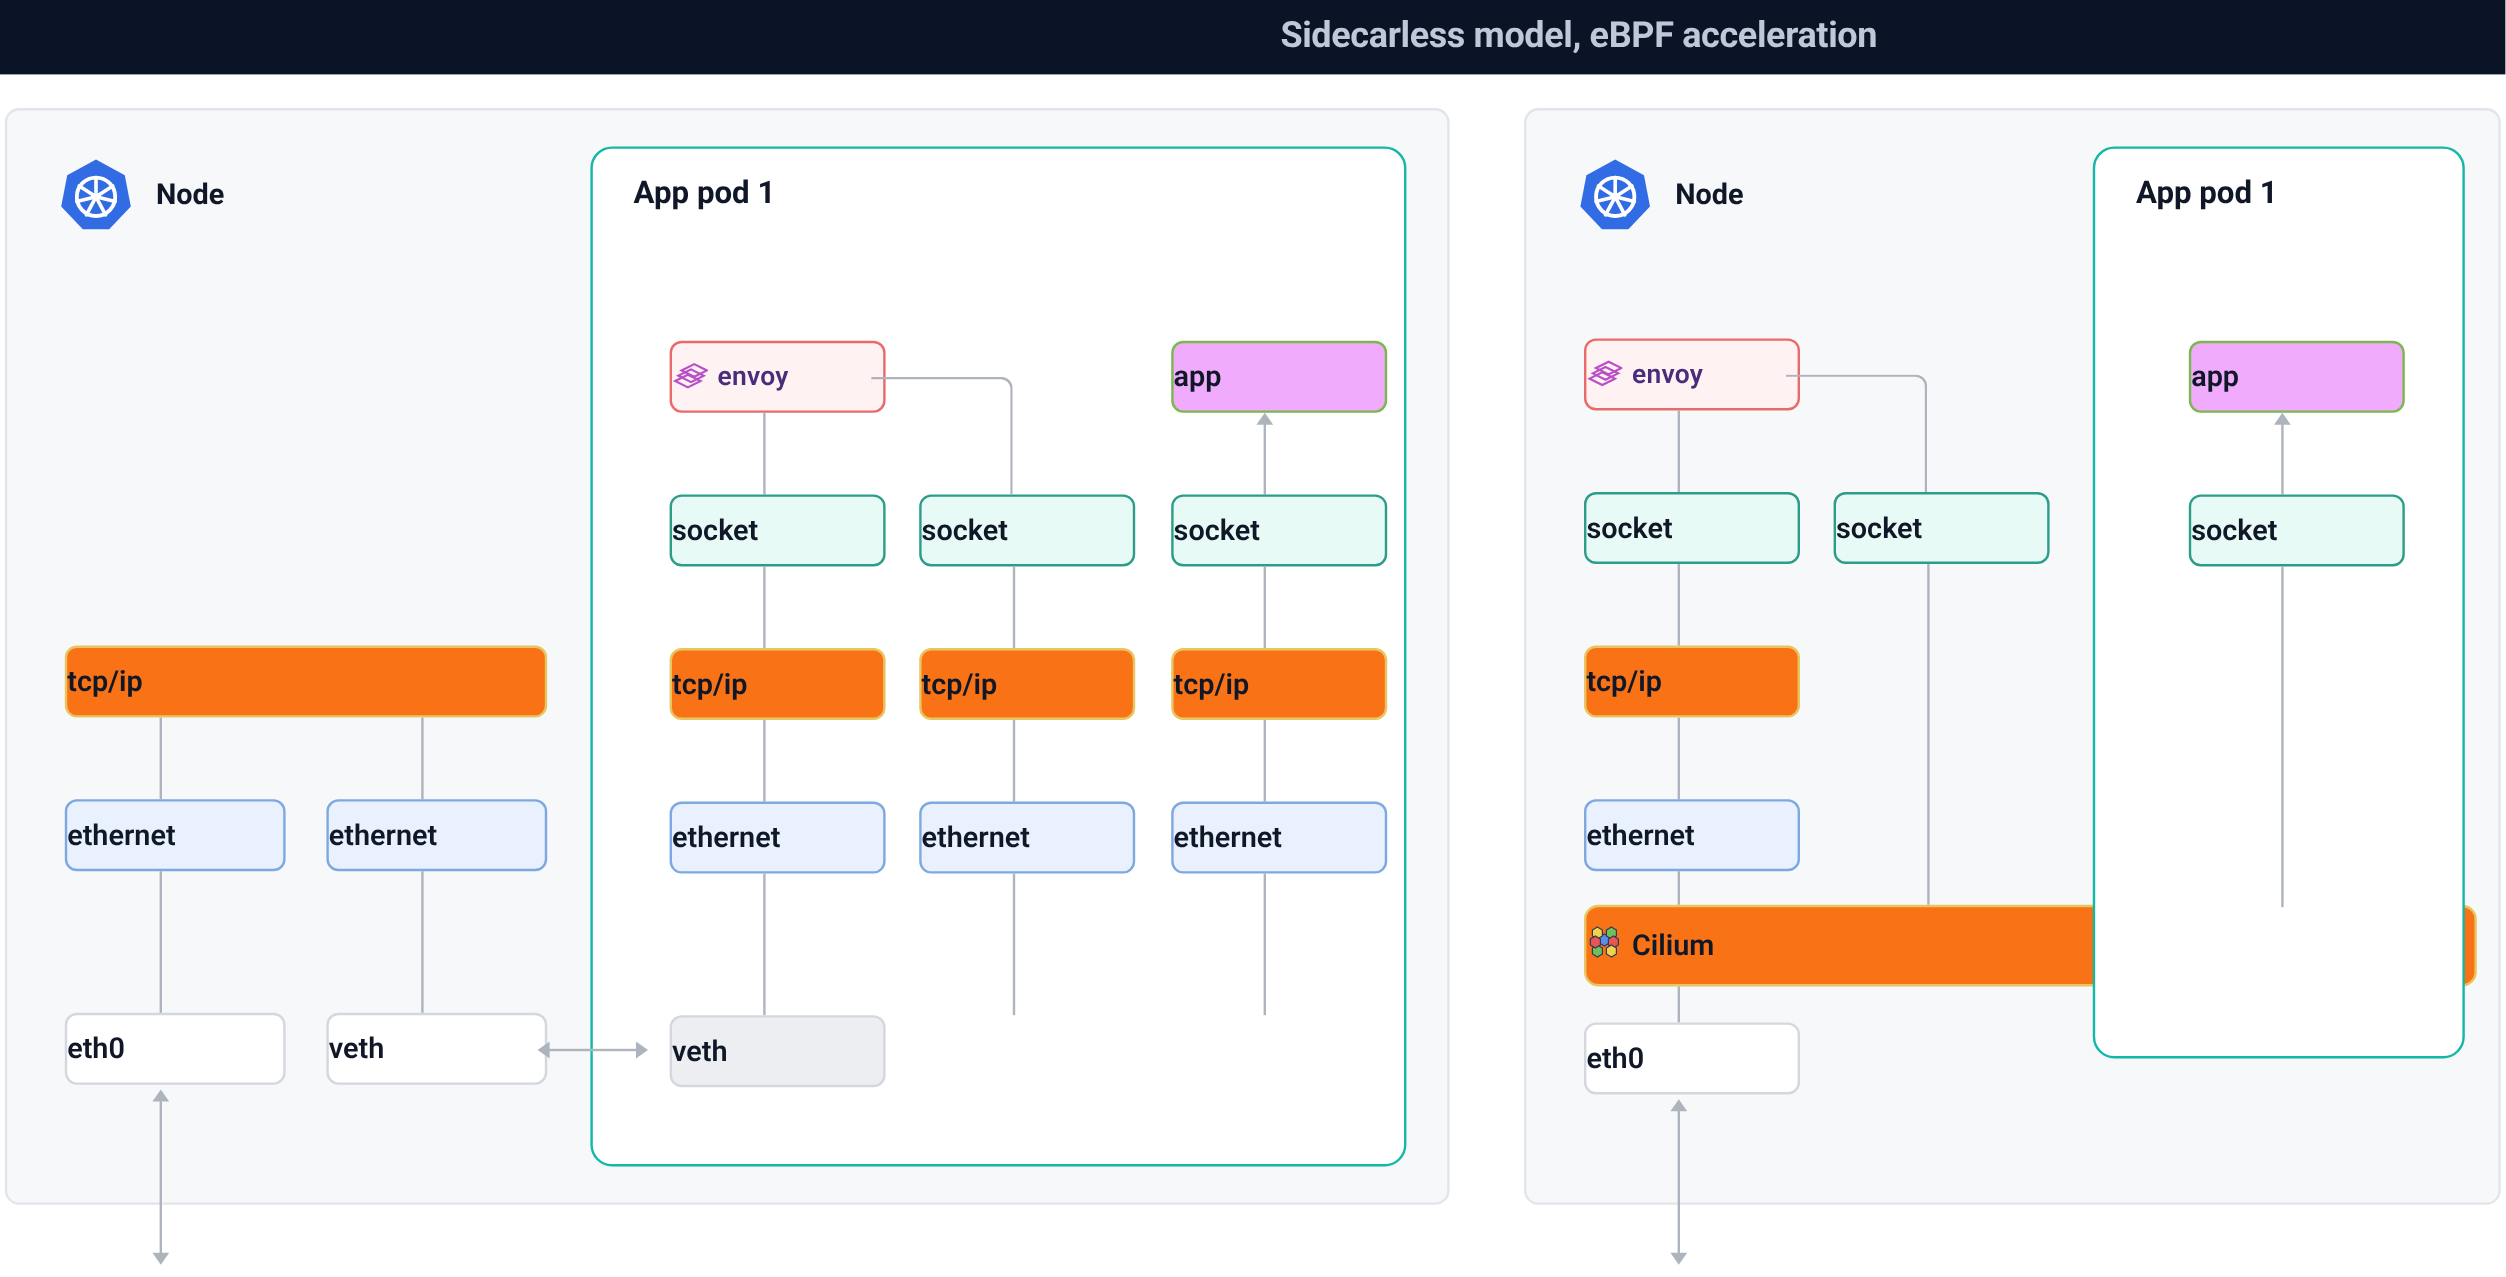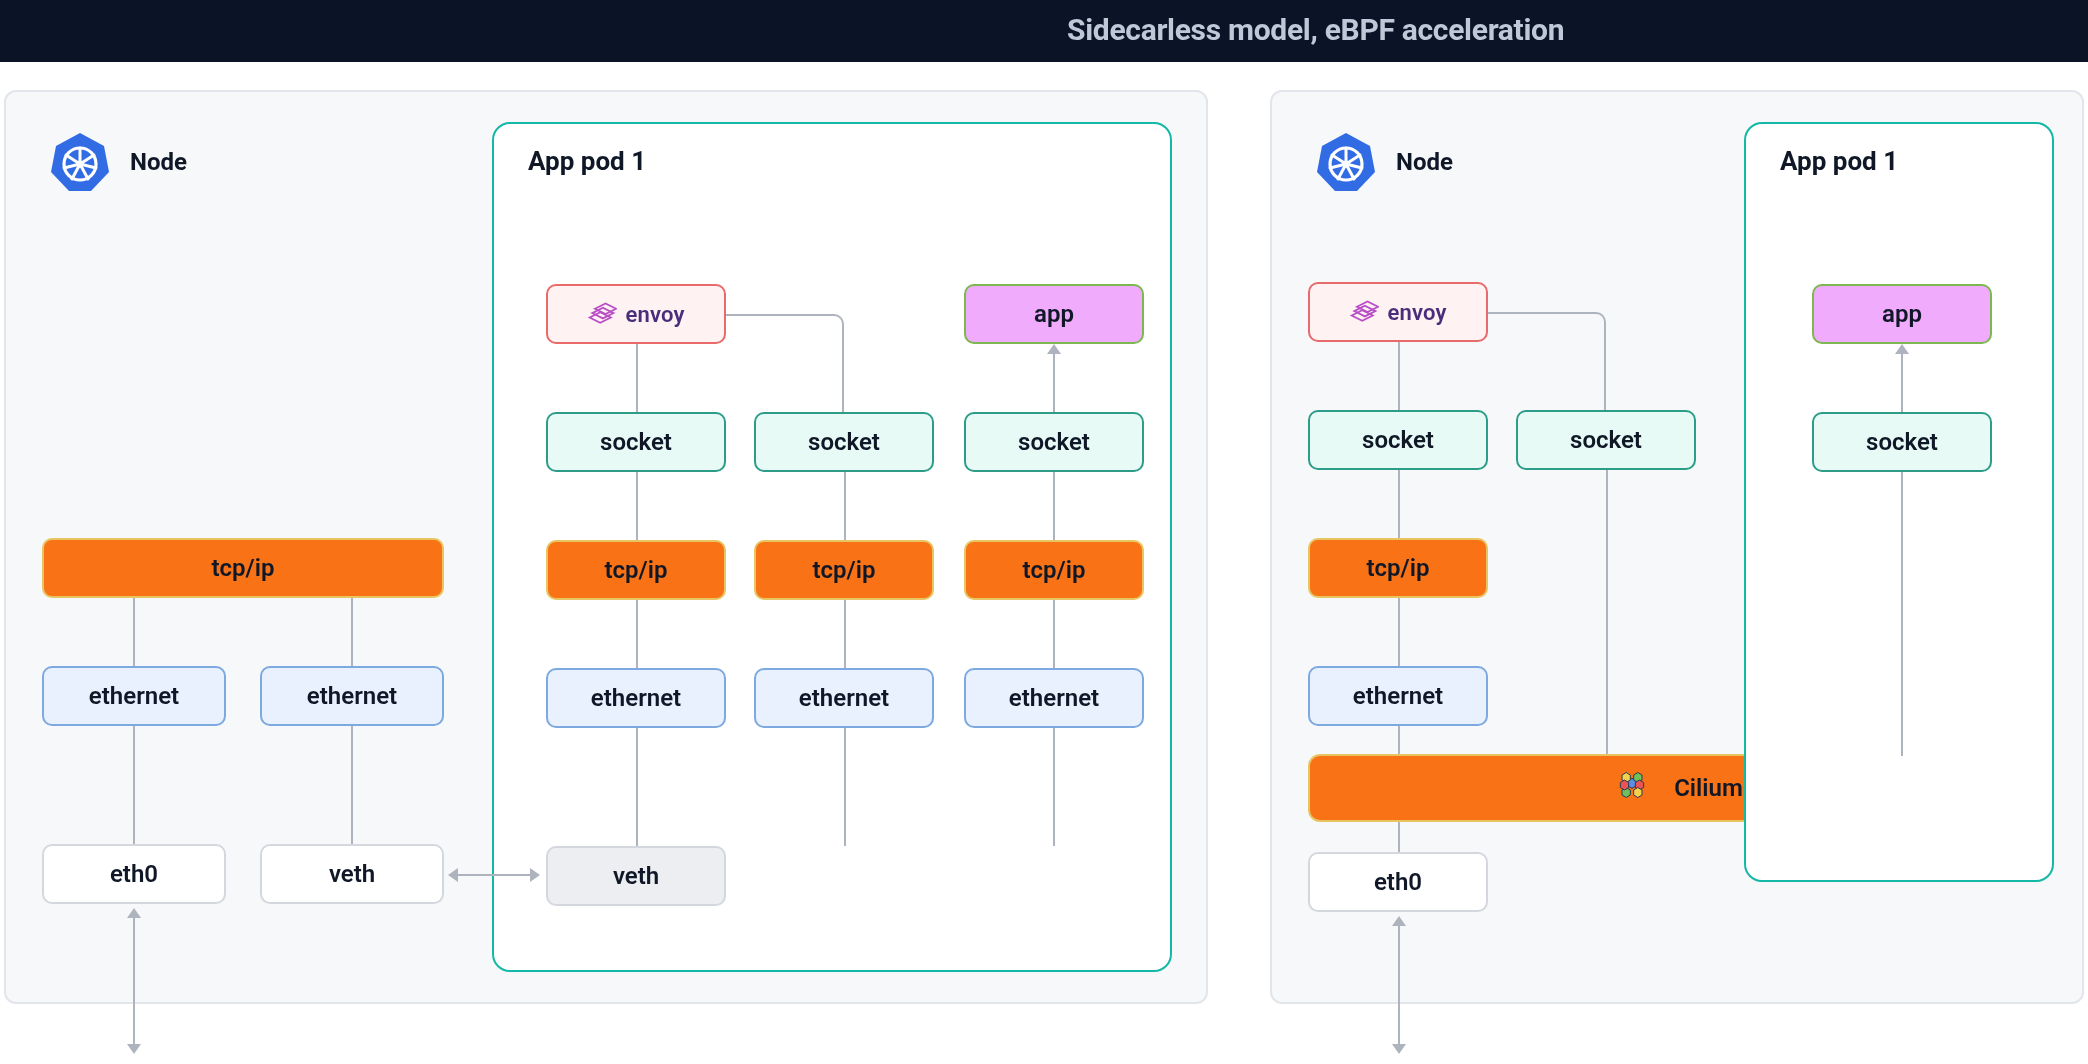--- a/index.html
+++ b/index.html
@@ -38,25 +38,25 @@
   }
 
   .box {
     position: absolute;
     height: 60px;
     border-width: 2px;
     border-style: solid;
     border-radius: 10px;
     display: flex;
     align-items: center;
-    justify-content: center;
     font-size: 24px;
     font-weight: 600;
     color: #101828;
     background-clip: padding-box;
+    margin-left: 12px;
   }
   .box.padlike { border-radius: 12px; }
   .c-app    { background: #f0abfc; border-color: #7bb84f; }
   .c-envoy  { background: #fff2f2; border-color: #e96a6a; }
   .c-teal   { background: #e8faf5; border-color: #2d9d8a; }
   .c-yellow { background: #f97316; border-color: #e7c662; }
   .c-blue   { background: #e8f1fd; border-color: #7da9e0; }
   .c-white  { background: #ffffff; border-color: #d4d8de; }
   .c-grey   { background: #eceef1; border-color: #d4d8de; }
 
@@ -165,21 +165,21 @@
     font-size: 22px;
     font-weight: 600;
     color: #4a2d7a;
     letter-spacing: 0.2px;
   }
 
   
   .cilium-row {
     display: inline-flex;
     align-items: center;
-    gap: 27px;
+    gap: 8px;
   }
   .cilium-text {
     font-size: 24px;
     font-weight: 600;
     color: #101828;
   }
 
   
   .k8s svg { display: block; }
 

